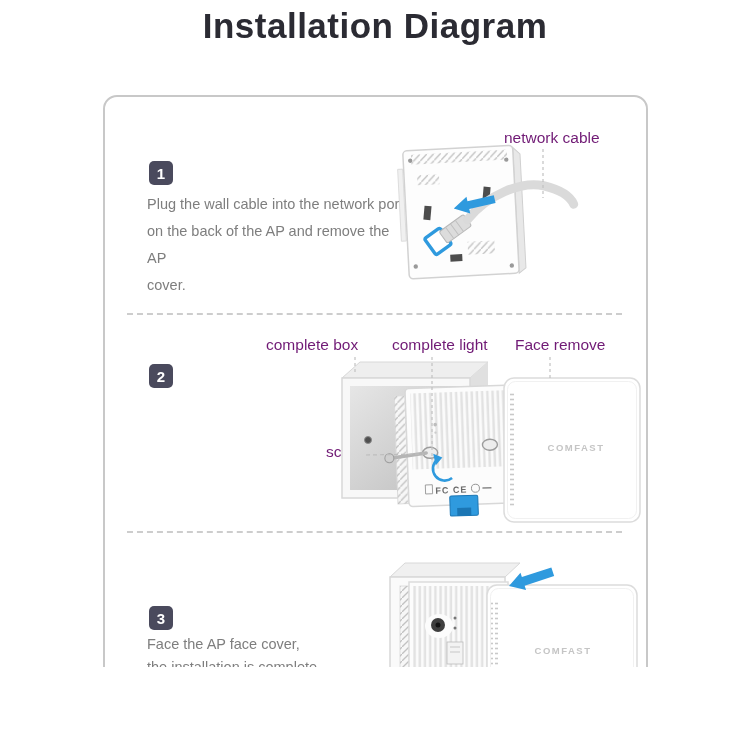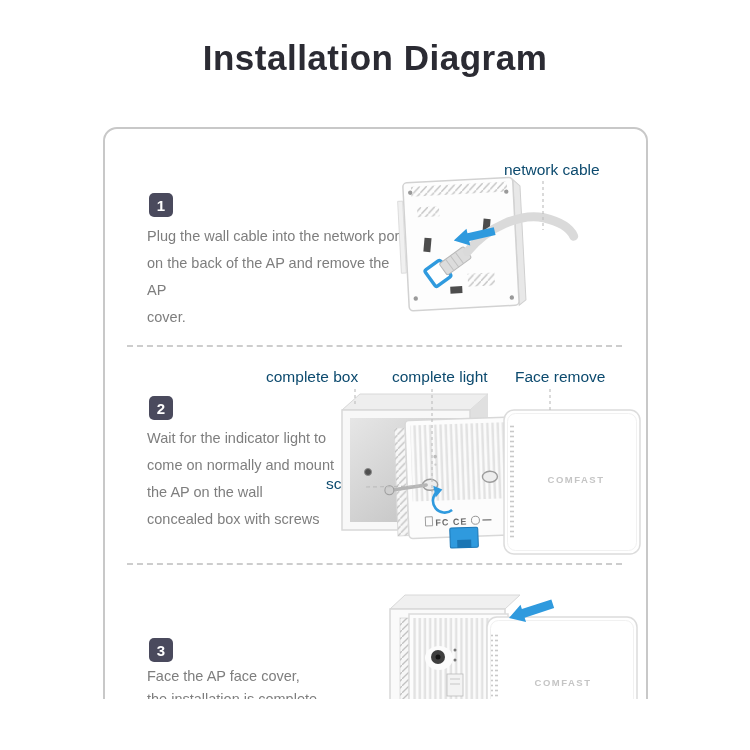--- a/index.html
+++ b/index.html
@@ -1,29 +1,29 @@
 <!DOCTYPE html>
 <html><head>
 <meta charset="utf-8">
 <style>
   html,body{margin:0;padding:0;background:#ffffff;}
   #screen{position:relative;width:750px;height:667px;overflow:hidden;background:#ffffff;
-          font-family:"Liberation Sans",sans-serif;margin-top:32px;}
+          font-family:"Liberation Sans",sans-serif;}
   .page-title{position:absolute;left:0;top:6px;width:750px;text-align:center;
               font-size:35px;font-weight:800;color:#2b2b33;letter-spacing:.5px;}
   .panel{position:absolute;left:103px;top:95px;width:541px;height:690px;
          border:2px solid #c8c8c8;border-radius:14px;background:#fff;}
   .divider{position:absolute;left:127px;width:495px;height:0;
            border-top:2px dashed #cdcdcd;}
   .badge{position:absolute;width:24px;height:24px;background:#4a4a5d;border-radius:5px;
          color:#fff;font-size:15px;font-weight:bold;display:flex;align-items:center;
          justify-content:center;}
   .step-text{position:absolute;left:147px;width:262px;font-size:14.5px;color:#7e7e7e;
              white-space:pre-line;}
-  .lbl{position:absolute;font-size:15.5px;color:#0c4a6e;white-space:nowrap;}
+  .lbl{position:absolute;font-size:15.5px;color:#701a75;white-space:nowrap;}
   .illu{position:absolute;}
   svg text{font-family:"Liberation Sans",sans-serif;}
 </style>
 </head>
 <body>
 
 <div id="screen">
 
   <div class="page-title">Installation Diagram</div>
 
@@ -80,24 +80,20 @@
       </g>
       <path d="M 79 82 C 100 58 135 46 157 52 C 174 57 183 64 186 72" fill="none" stroke="#dadada" stroke-width="9" stroke-linecap="round"></path>
       <g transform="translate(66 70) rotate(-10)">
         <polygon points="0,0 15,-8.5 15,-4 42,-4 42,4 15,4 15,8.5" fill="#2f9ade"></polygon>
       </g>
     </g>
     <line x1="155" y1="11" x2="155" y2="60" stroke="#c2c2c2" stroke-width="1.2" stroke-dasharray="3 3"></line>
   </svg>
 
   <div class="badge" style="left:149px;top:364px">2</div>
-  <div class="step-text" style="top:393px;line-height:27px">Wait for the indicator light to
-come on normally and mount
-the AP on the wall
-concealed box with screws</div>
   <span class="lbl" style="left:266px;top:336px">complete box</span>
   <span class="lbl" style="left:392px;top:336px">complete light</span>
   <span class="lbl" style="left:515px;top:336px">Face remove</span>
   <span class="lbl" style="left:326px;top:443px">screw</span>
 
   <svg class="illu" style="left:336px;top:352px" width="312" height="178" viewBox="0 0 312 178">
 
     <g>
       <polygon points="6,26 24,10 152,10 134,26" fill="#eeeeee" stroke="#d8d8d8" stroke-width="1"></polygon>
       <polygon points="134,26 152,10 152,110 134,146" fill="#e0e0e0"></polygon>

